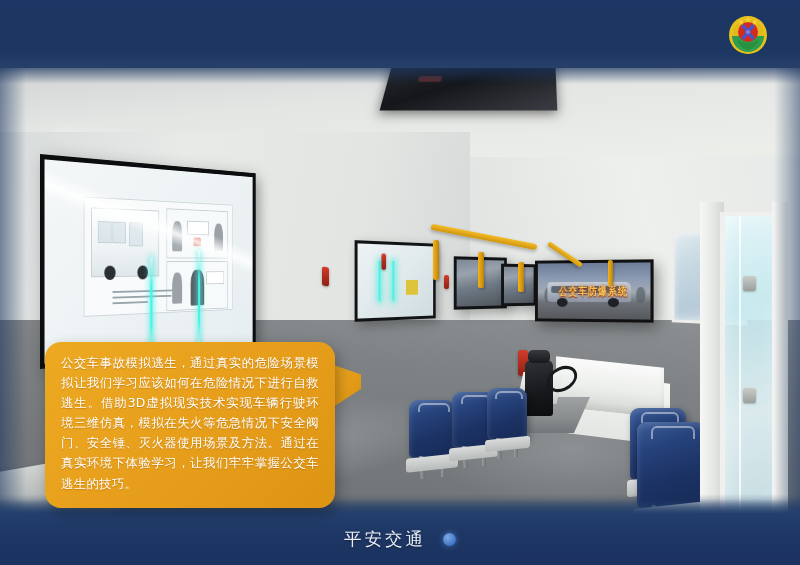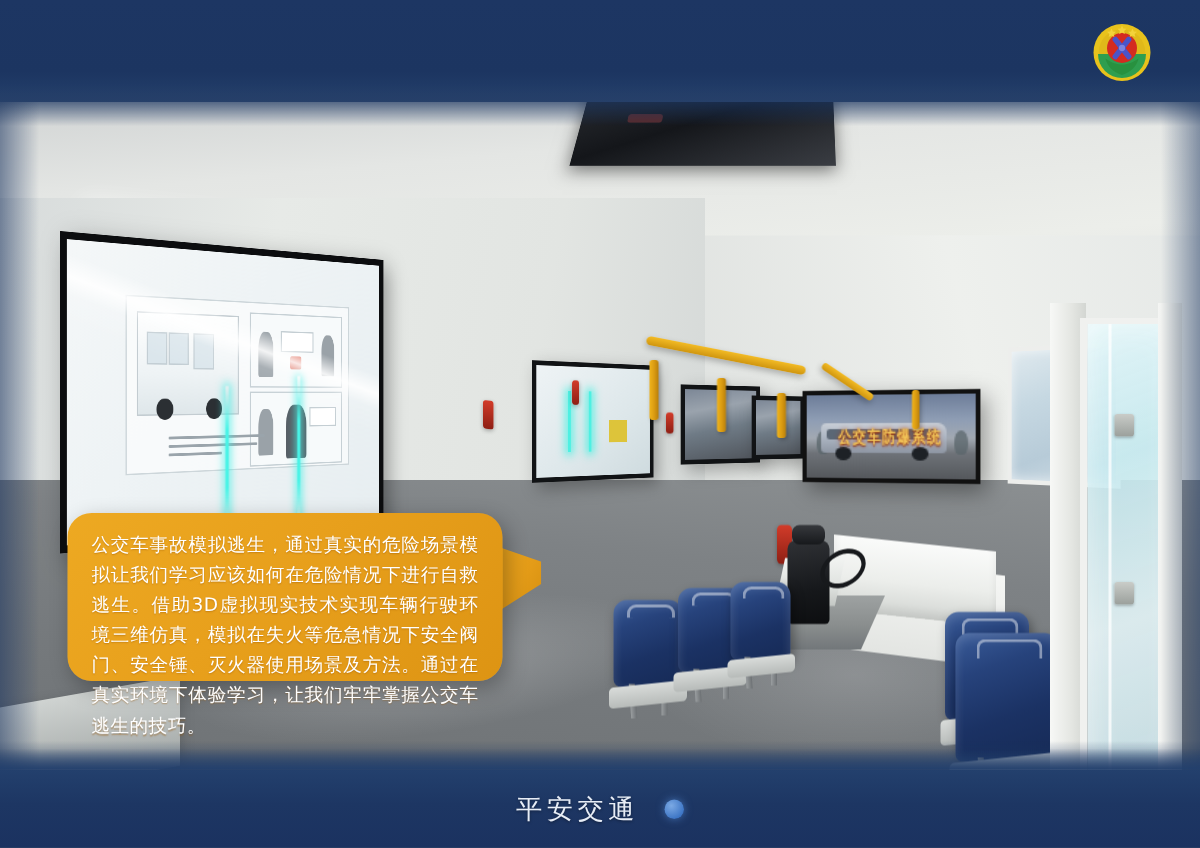--- a/index.html
+++ b/index.html
@@ -379,21 +379,21 @@
     z-index:30;
   }
   .photo-side-r{
     position:absolute;right:0;top:0;width:26px;height:100%;
     background:linear-gradient(270deg,rgba(27,53,96,.5),rgba(27,53,96,0));
     z-index:30;
   }
 
   
   .callout{
-    position:absolute;left:45px;top:342px;width:290px;height:112px;
+    position:absolute;left:45px;top:342px;width:290px;height:166px;
     z-index:60;
   }
   .callout-shape{
     position:absolute;inset:0;
     background:linear-gradient(135deg,#eda922 0%,#e8a01c 45%,#dd9413 100%);
     border-radius:16px;
     box-shadow:3px 5px 14px rgba(0,0,0,.3);
   }
   
   .callout-tail{

